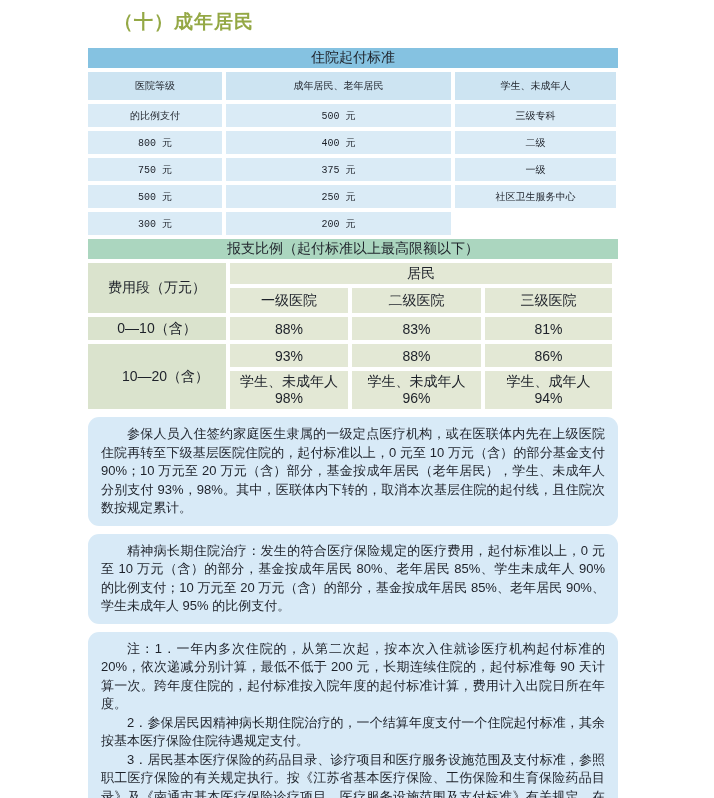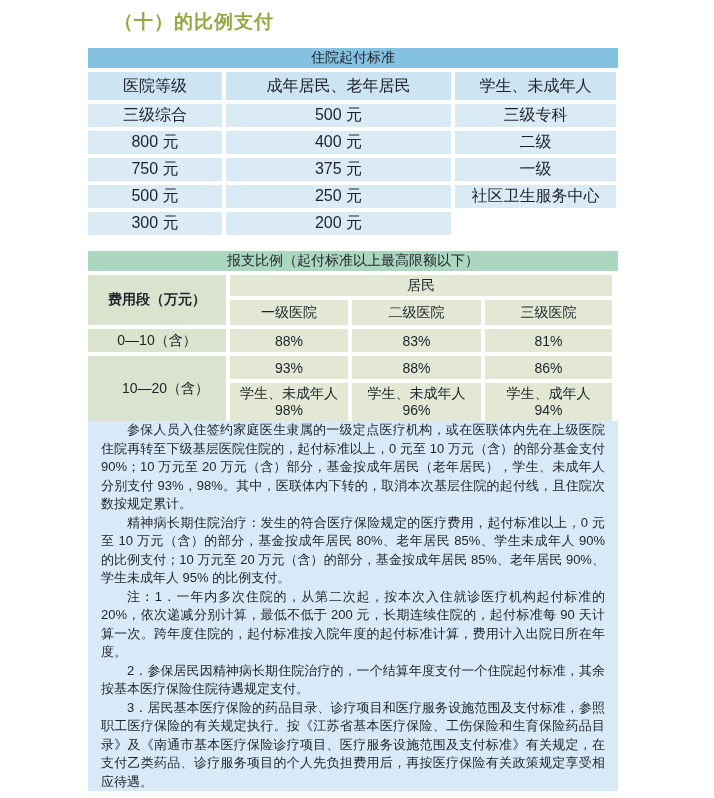--- a/index.html
+++ b/index.html
@@ -21,73 +21,75 @@
   .content {
     width: 530px;
     margin: 13px 0 0 88px;
   }
   .band {
     height: 20px;
     display: flex; align-items: center; justify-content: center;
     font-size: 14px;
   }
   .band-blue { background: var(--band-blue, #85c2e1); margin-bottom: 4px; }
-  .band-green { background: var(--band-green, #abd6bf); margin-top: 16px; margin-bottom: 4px; }
+  .band-green { background: var(--band-green, #abd6bf); margin-top: 4px; margin-bottom: 4px; }
   .t1 {
     display: grid;
     grid-template-columns: 134px 225px 161px;
     grid-template-rows: 28px repeat(5, 23px);
     gap: 4px;
   }
   .t1 .cell {
     background: var(--cell-blue, #daebf6);
     display: flex; align-items: center; justify-content: center;
-    font-size: 16px;
+    font-size: 10px;
+    font-family: Liberation Mono, monospace;
   }
   .t1 .hc { background: var(--header-blue, #cde4f2); }
   .t2 {
     display: grid;
     grid-template-columns: 138px 118px 129px 127px;
     grid-template-rows: 21px 25px 23px 23px 38px;
     gap: 4px;
   }
   .t2 .cell {
     background: var(--cell-green, #e3e8d5);
     display: flex; align-items: center; justify-content: center;
     font-size: 14px; text-align: left;
   }
   .t2 .lab { background: var(--label-green, #dae3cd); }
-  .t2 .fee   { grid-column: 1; grid-row: 1 / 3; font-weight: bold; }
+  .t2 .fee   { grid-column: 1; grid-row: 1 / 3; }
   .t2 .jumin { grid-column: 2 / 5; grid-row: 1; }
   .t2 .r2lab { grid-column: 1; grid-row: 4 / 6; padding-left: 17px; }
   .t2 .two-line { flex-direction: column; line-height: 1.25; }
   .box {
     background: var(--box-blue, #d8eaf7);
-    margin-top: 0;
-    padding: 0 13px;
+    margin-top: 8px;
+    padding: 8px 13px;
     font-size: 13px;
     line-height: 18.5px;
     text-align: justify;
+    border-radius: 11px;
   }
   .box p { margin: 0; text-indent: 2em; }
 </style>
 </head>
 <body>
 
-<h1 class="page-title">（十）的比例支付</h1>
+<h1 class="page-title">（十）成年居民</h1>
 
 <div class="content">
 
   <div class="band band-blue">住院起付标准</div>
   <div class="t1">
     <div class="cell hc">医院等级</div>
     <div class="cell hc">成年居民、老年居民</div>
     <div class="cell hc">学生、未成年人</div>
 
-    <div class="cell">三级综合</div>
+    <div class="cell">的比例支付</div>
     <div class="cell">500 元</div>
 
     <div class="cell">三级专科</div>
     <div class="cell">800 元</div>
     <div class="cell">400 元</div>
 
     <div class="cell">二级</div>
     <div class="cell">750 元</div>
     <div class="cell">375 元</div>
 

